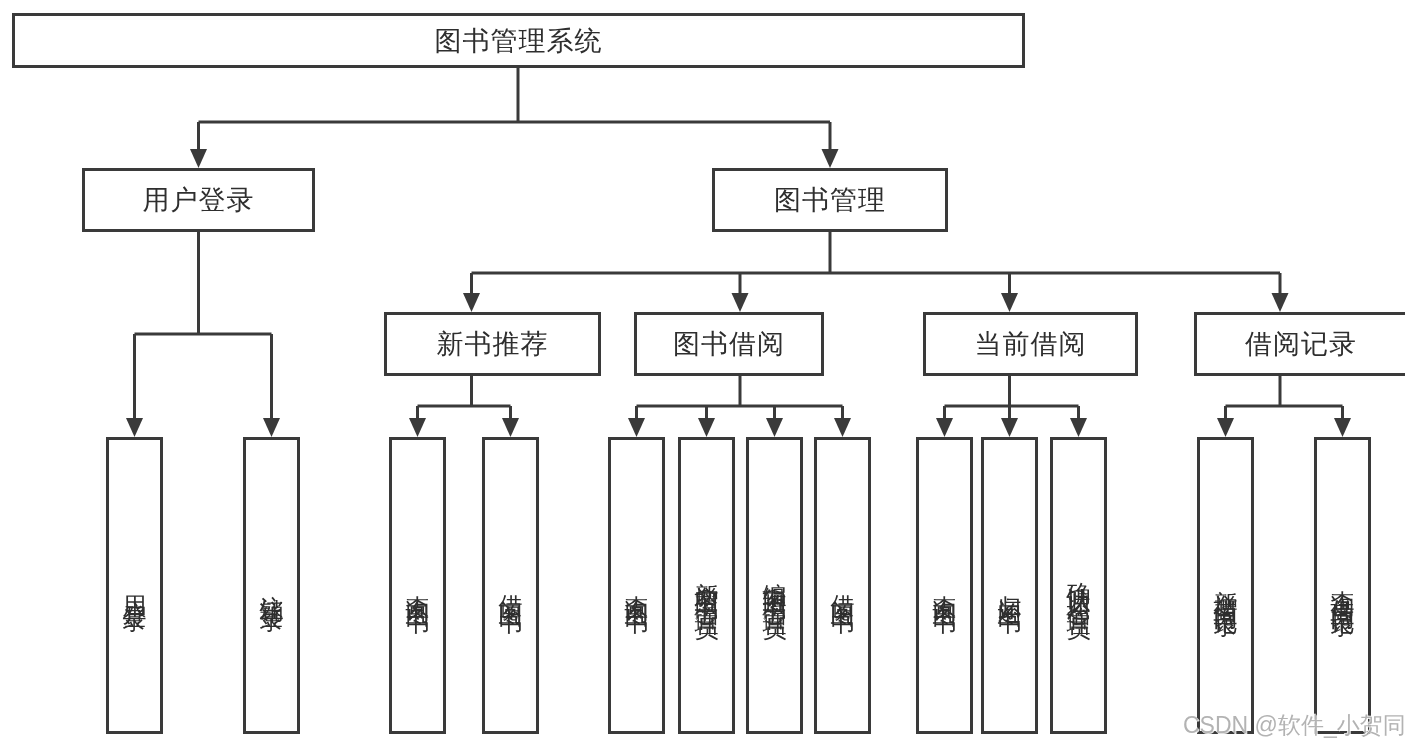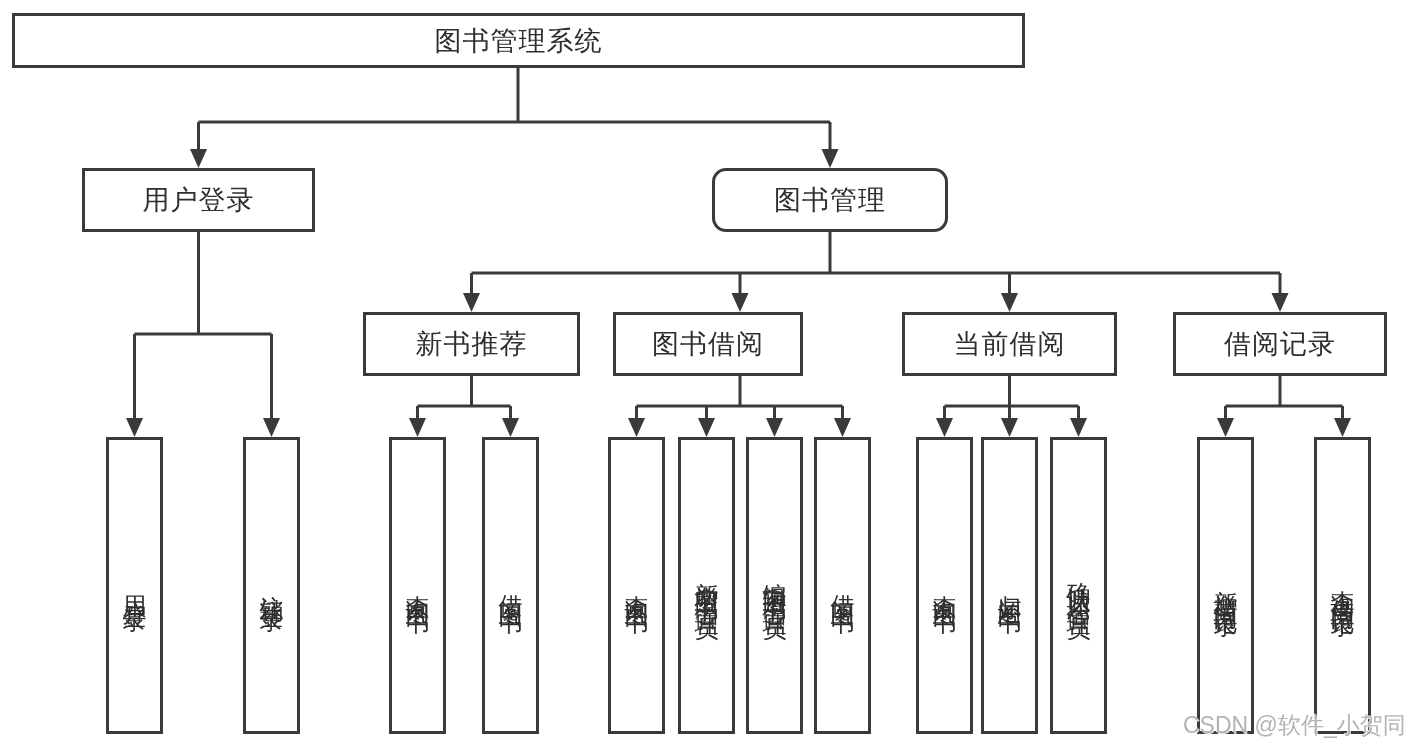--- a/index.html
+++ b/index.html
@@ -10,22 +10,22 @@
   .connectors{position:absolute;left:0;top:0;width:1405px;height:747px;}
   .node{
     position:absolute;box-sizing:border-box;background:#ffffff;
     border:3px solid #3a3a3a;color:#2e2e2e;
     display:flex;align-items:center;justify-content:center;
     font-size:27px;letter-spacing:1px;z-index:2;
   }
   .node-root{left:12px;top:13px;width:1013px;height:55px;align-items:center;}
   .lvl2{top:168px;height:64px;}
   .n-user-login{left:82px;width:233px;}
-  .n-book-mgmt{left:712px;width:236px;border-radius:14px;}
-  .lvl3{top:312px;height:64px;}
+  .n-book-mgmt{left:712px;width:236px;}
+  .lvl3{top:312px;height:64px;margin-left:21px;}
   .n-new-book{left:363px;width:217px;}
   .n-book-borrow{left:613px;width:190px;}
   .n-current-borrow{left:902px;width:215px;}
   .n-borrow-record{left:1173px;width:214px;}
   .leaf{top:437px;width:57px;height:297px;}
   .leaf .v-label{
     writing-mode:vertical-rl;text-orientation:mixed;
     font-size:24px;line-height:1;letter-spacing:5px;white-space:nowrap;
   }
   .leaf-1{left:106px;}  .leaf-2{left:243px;}

